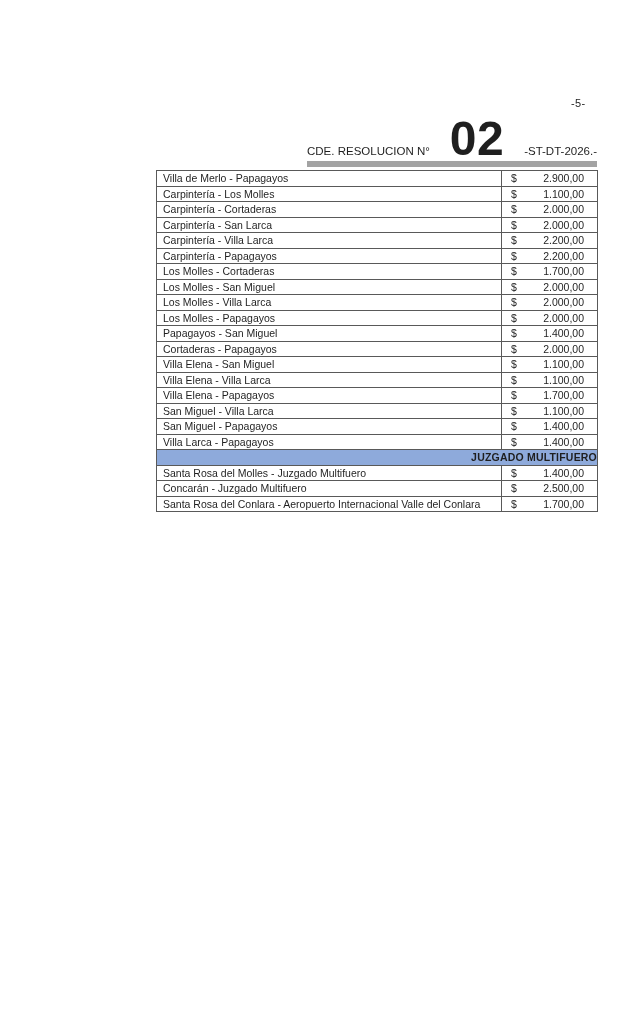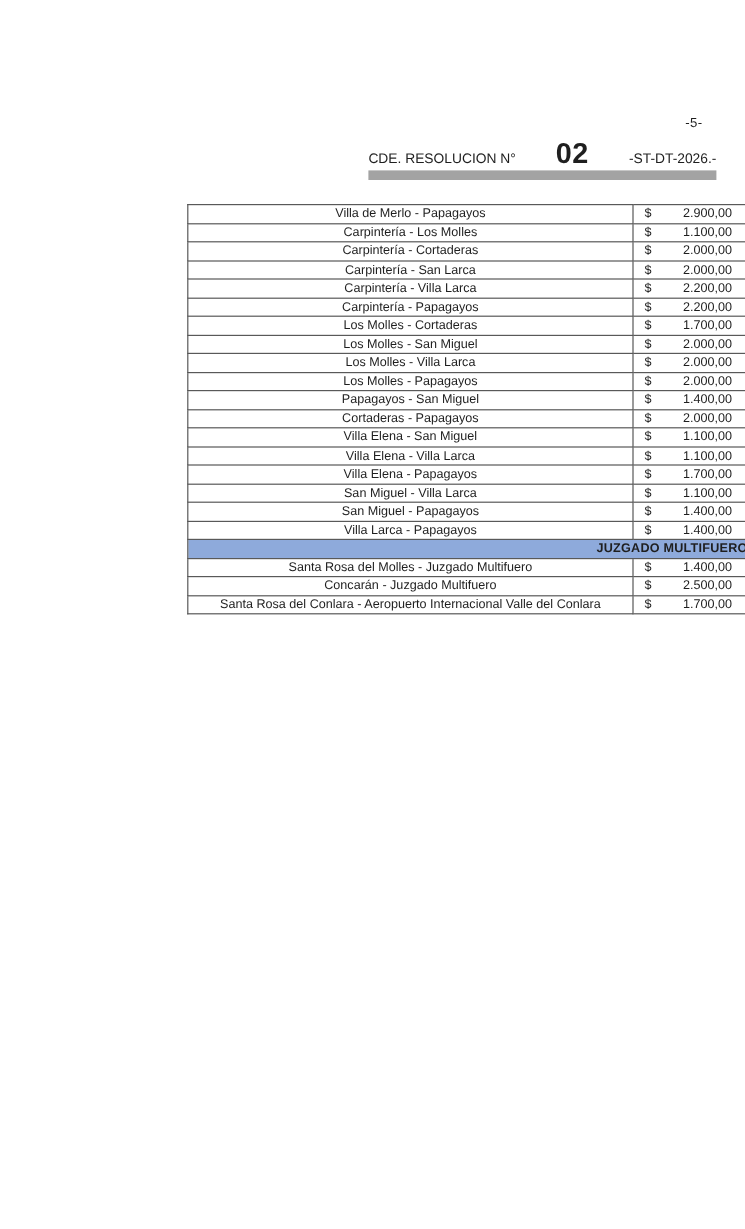--- a/index.html
+++ b/index.html
@@ -18,27 +18,27 @@
     letter-spacing:0.3px;
   }
   .res-line {
     position:absolute;
     left:307px;
     top:119px;
     width:290px;
     display:flex;
     justify-content:space-between;
     align-items:baseline;
-    border-bottom:8px solid #a3a3a3;
+    border-bottom:6px solid #a3a3a3;
     padding-bottom:3px;
     white-space:nowrap;
   }
   .res-prefix, .res-suffix { font-size:11.5px; }
   .res-number {
-    font-size:24px;
+    font-size:48px;
     font-weight:700;
     line-height:0.82;
     letter-spacing:0.5px;
   }
   table.fare-table {
     position:absolute;
     left:156px;
     top:170px;
     width:441px;
     border-collapse:collapse;
@@ -46,22 +46,21 @@
   }
   .fare-table td {
     border:1px solid var(--border,#595959);
     height:15.5px;
     font-size:10.5px;
     line-height:12.5px;
     vertical-align:middle;
     padding:0;
   }
   td.route-cell {
-    width:371px;
-    text-align:center;
+    width:345px;
     padding:1px 6px;
   }
   td.price-cell { width:96px; }
   .price-inner {
     display:flex;
     justify-content:space-between;
     align-items:baseline;
     padding:0 13px 0 9px;
   }
   tr.section-header-row td {

